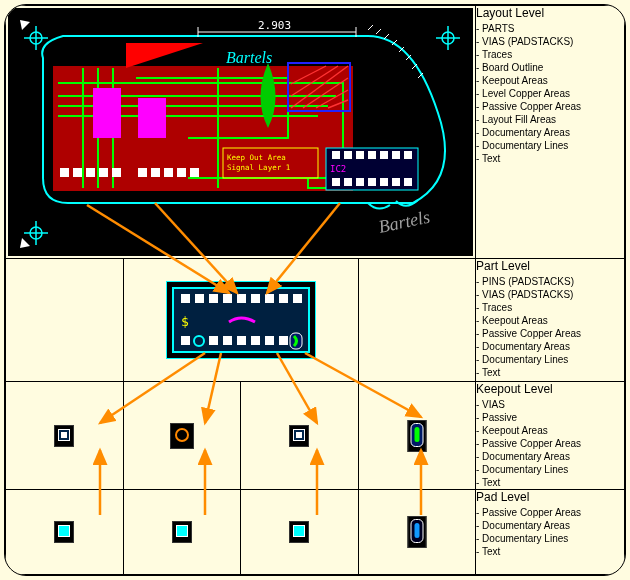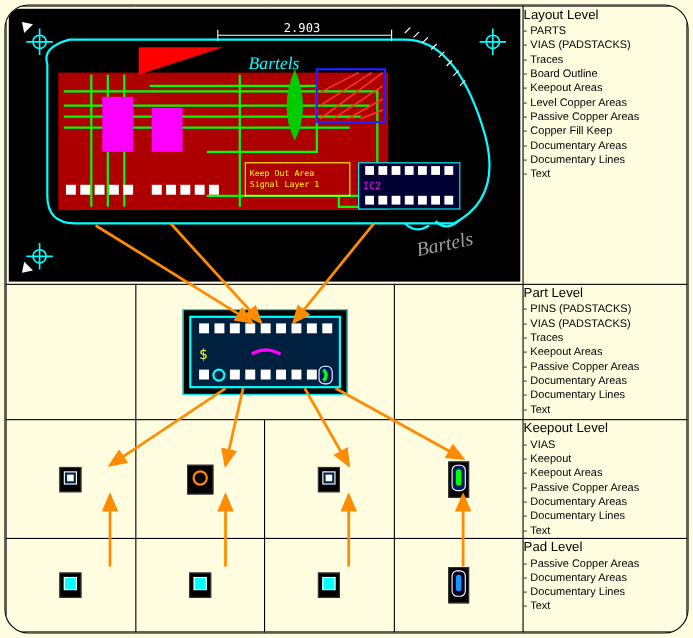--- a/index.html
+++ b/index.html
@@ -155,21 +155,21 @@
     <td class="sidebar">
       <h1>Layout Level</h1>
       <ul>
         <li>PARTS</li>
         <li>VIAS (PADSTACKS)</li>
         <li>Traces</li>
         <li>Board Outline</li>
         <li>Keepout Areas</li>
         <li>Level Copper Areas</li>
         <li>Passive Copper Areas</li>
-        <li>Copper Fill Keep</li>
+        <li>Layout Fill Areas</li>
         <li>Documentary Areas</li>
         <li>Documentary Lines</li>
         <li>Text</li>
       </ul>
     </td>
   </tr>
 
   <tr style="height:123px">
     <td class="chip-cell"></td>
     <td class="chip-cell" colspan="2">
@@ -228,21 +228,21 @@
     <td class="chip-cell">
             <span class="chip" style="background:#000;border:1px solid #333;padding:3px"><span class="pad-sq" style="background:#00264d"><span class="in1" style="background:#fff;width:6px;height:6px;margin:2px"></span></span></span>
           </td>
     <td class="chip-cell">
             <span class="chip" style="background:#000;border:1px solid #333;padding:2px"><span class="pad-oval"><span class="sl"></span></span></span>
           </td>
     <td class="sidebar">
       <h1>Keepout Level</h1>
       <ul>
         <li>VIAS</li>
-        <li>Keepout</li>
+        <li>Passive</li>
         <li>Keepout Areas</li>
         <li>Passive Copper Areas</li>
         <li>Documentary Areas</li>
         <li>Documentary Lines</li>
         <li>Text</li>
       </ul>
     </td>
   </tr>
 
   <tr style="height:85px">

